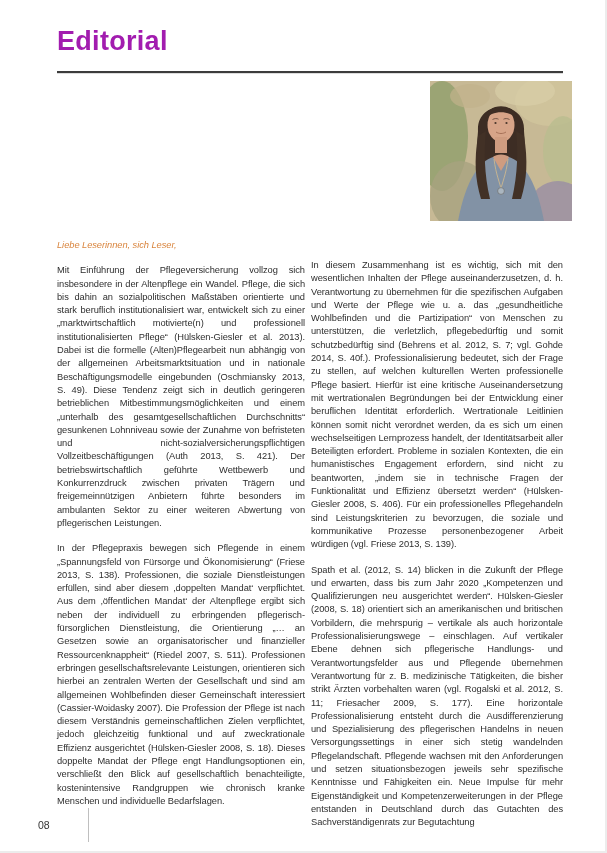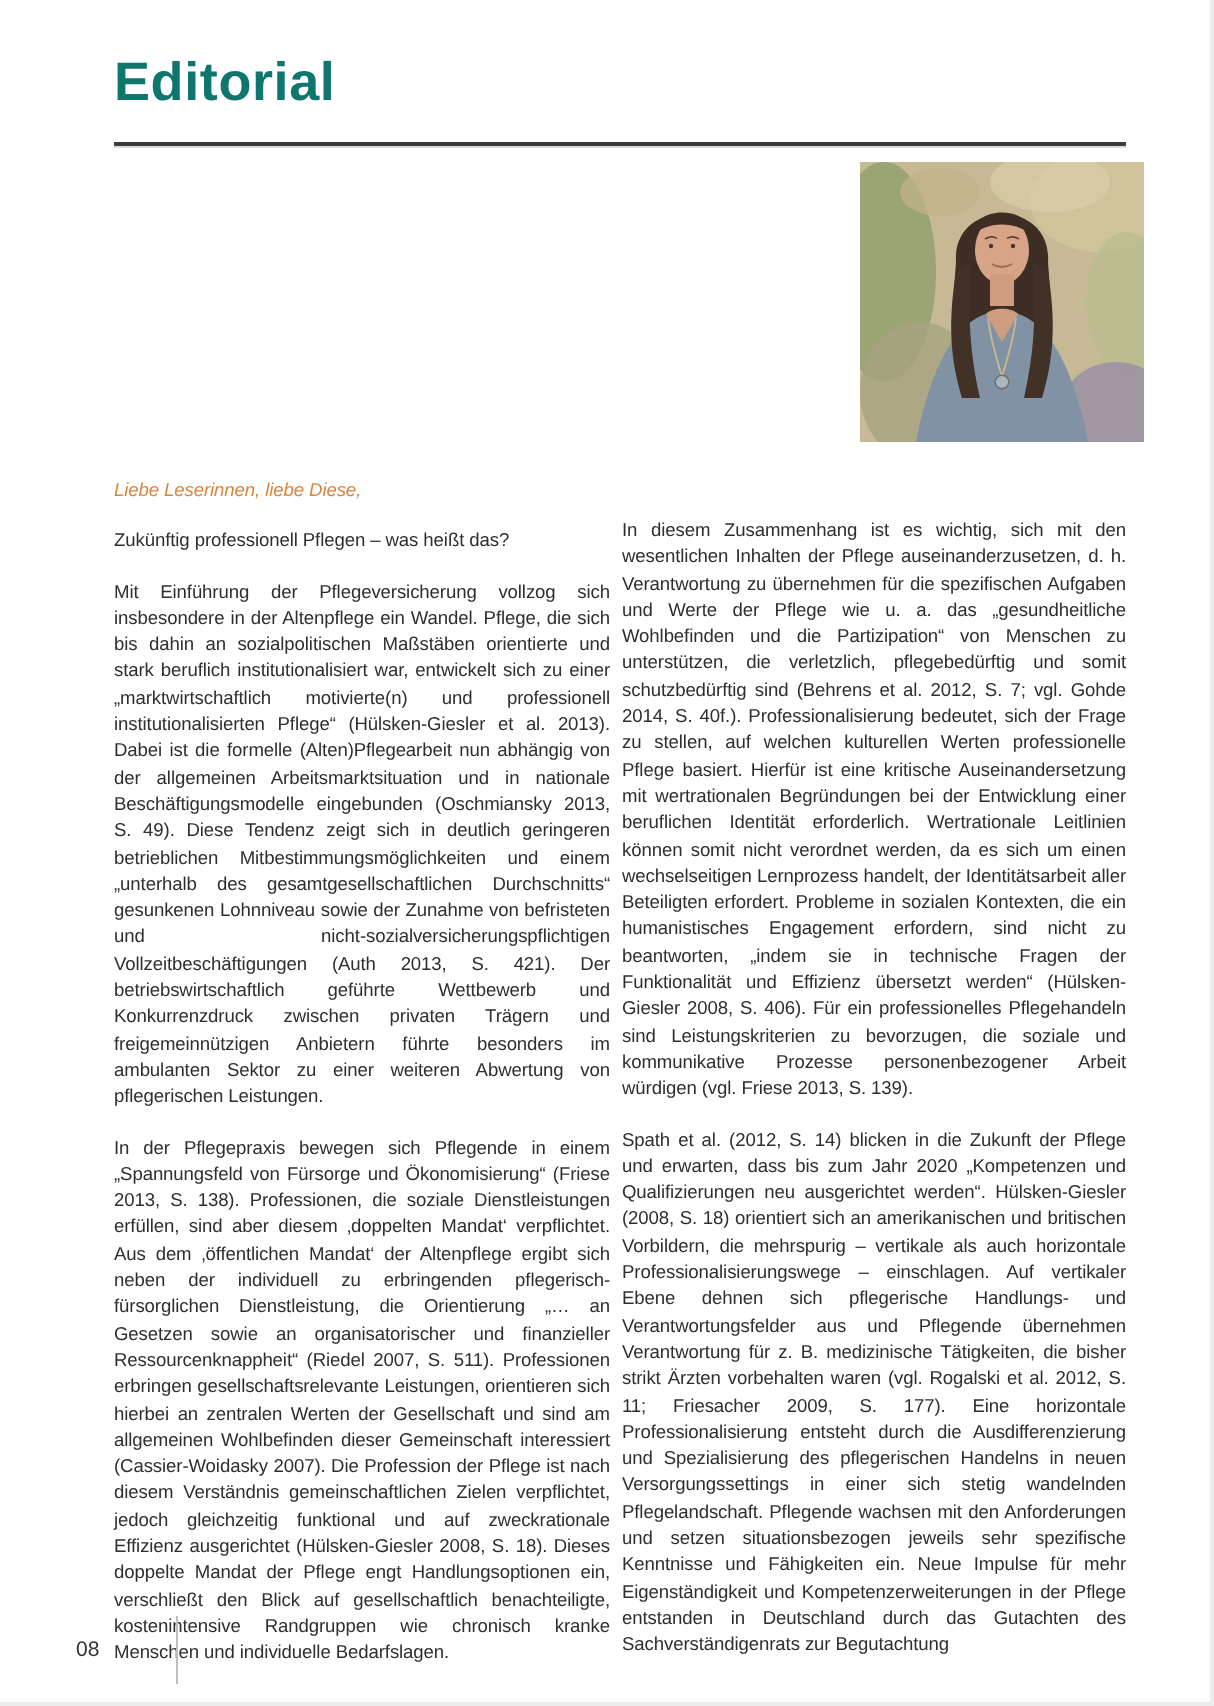--- a/index.html
+++ b/index.html
@@ -13,21 +13,21 @@
     box-shadow: inset -2px -2px 0 #ececec;
   }
   .page-title {
     position: absolute;
     left: 57px;
     top: 26px;
     margin: 0;
     font-size: 27px;
     font-weight: bold;
     letter-spacing: 0.3px;
-    color: #0f766e;
+    color: #a21caf;
   }
   .title-rule {
     position: absolute;
     left: 57px;
     top: 71px;
     width: 506px;
     height: 3px;
     border-top: 2px solid #3c3c3c;
     border-bottom: 1px solid #dcdcdc;
     box-sizing: border-box;
@@ -114,22 +114,21 @@
       <path d="M28 140 C36 98 50 80 63 76 L71 74 L79 76 C92 80 106 98 114 140 Z" fill="#8292a5"></path>
       <path d="M63 76 L71 90 L79 76 C76 72.5 66 72.5 63 76 Z" fill="#cf9c80"></path>
       <path d="M64 78 C66 94 70 102 71 108 M78 78 C76 94 72 102 71 108" stroke="#cdb88e" stroke-width="0.9" fill="none"></path>
       <circle cx="71" cy="110" r="3.4" fill="#aab6c0" stroke="#6d6d6d" stroke-width="0.7"></circle>
       <path d="M48 55 C44 80 45 98 51 118 L60 118 C54 92 54 70 56 50 Z" fill="#423126"></path>
       <path d="M94 55 C98 80 97 98 91 118 L82 118 C88 92 88 70 86 50 Z" fill="#423126"></path>
     </svg>
   </div>
 
   <div class="col col-left">
-    <p class="greeting">Liebe Leserinnen, liebe Diese,</p>
-    <p>Zukünftig professionell Pflegen – was heißt das?</p>
+    <p class="greeting">Liebe Leserinnen, sich Leser,</p>
     <p>Mit Einführung der Pflegeversicherung vollzog sich insbesondere in der Altenpflege ein Wandel. Pflege, die sich bis dahin an sozialpolitischen Maßstäben orientierte und stark beruflich institutionalisiert war, entwickelt sich zu einer „marktwirtschaftlich motivierte(n) und professionell institutionalisierten Pflege“ (Hülsken-Giesler et al. 2013). Dabei ist die formelle (Alten)Pflegearbeit nun abhängig von der allgemeinen Arbeitsmarktsituation und in nationale Beschäftigungsmodelle eingebunden (Oschmiansky 2013, S. 49). Diese Tendenz zeigt sich in deutlich geringeren betrieblichen Mitbestimmungsmöglichkeiten und einem „unterhalb des gesamtgesellschaftlichen Durchschnitts“ gesunkenen Lohnniveau sowie der Zunahme von befristeten und nicht-sozialversicherungspflichtigen Vollzeitbeschäftigungen (Auth 2013, S. 421). Der betriebswirtschaftlich geführte Wettbewerb und Konkurrenzdruck zwischen privaten Trägern und freigemeinnützigen Anbietern führte besonders im ambulanten Sektor zu einer weiteren Abwertung von pflegerischen Leistungen.</p>
     <p>In der Pflegepraxis bewegen sich Pflegende in einem „Spannungsfeld von Fürsorge und Ökonomisierung“ (Friese 2013, S. 138). Professionen, die soziale Dienstleistungen erfüllen, sind aber diesem ‚doppelten Mandat‘ verpflichtet. Aus dem ‚öffentlichen Mandat‘ der Altenpflege ergibt sich neben der individuell zu erbringenden pflegerisch-fürsorglichen Dienstleistung, die Orientierung „… an Gesetzen sowie an organisatorischer und finanzieller Ressourcenknappheit“ (Riedel 2007, S. 511). Professionen erbringen gesellschaftsrelevante Leistungen, orientieren sich hierbei an zentralen Werten der Gesellschaft und sind am allgemeinen Wohlbefinden dieser Gemeinschaft interessiert (Cassier-Woidasky 2007). Die Profession der Pflege ist nach diesem Verständnis gemeinschaftlichen Zielen verpflichtet, jedoch gleichzeitig funktional und auf zweckrationale Effizienz ausgerichtet (Hülsken-Giesler 2008, S. 18). Dieses doppelte Mandat der Pflege engt Handlungsoptionen ein, verschließt den Blick auf gesellschaftlich benachteiligte, kostenintensive Randgruppen wie chronisch kranke Menschen und individuelle Bedarfslagen.</p>
   </div>
 
   <div class="col col-right">
     <p>In diesem Zusammenhang ist es wichtig, sich mit den wesentlichen Inhalten der Pflege auseinanderzusetzen, d. h. Verantwortung zu übernehmen für die spezifischen Aufgaben und Werte der Pflege wie u. a. das „gesundheitliche Wohlbefinden und die Partizipation“ von Menschen zu unterstützen, die verletzlich, pflegebedürftig und somit schutzbedürftig sind (Behrens et al. 2012, S. 7; vgl. Gohde 2014, S. 40f.). Professionalisierung bedeutet, sich der Frage zu stellen, auf welchen kulturellen Werten professionelle Pflege basiert. Hierfür ist eine kritische Auseinandersetzung mit wertrationalen Begründungen bei der Entwicklung einer beruflichen Identität erforderlich. Wertrationale Leitlinien können somit nicht verordnet werden, da es sich um einen wechselseitigen Lernprozess handelt, der Identitätsarbeit aller Beteiligten erfordert. Probleme in sozialen Kontexten, die ein humanistisches Engagement erfordern, sind nicht zu beantworten, „indem sie in technische Fragen der Funktionalität und Effizienz übersetzt werden“ (Hülsken-Giesler 2008, S. 406). Für ein professionelles Pflegehandeln sind Leistungskriterien zu bevorzugen, die soziale und kommunikative Prozesse personenbezogener Arbeit würdigen (vgl. Friese 2013, S. 139).</p>
     <p>Spath et al. (2012, S. 14) blicken in die Zukunft der Pflege und erwarten, dass bis zum Jahr 2020 „Kompetenzen und Qualifizierungen neu ausgerichtet werden“. Hülsken-Giesler (2008, S. 18) orientiert sich an amerikanischen und britischen Vorbildern, die mehrspurig – vertikale als auch horizontale Professionalisierungswege – einschlagen. Auf vertikaler Ebene dehnen sich pflegerische Handlungs- und Verantwortungsfelder aus und Pflegende übernehmen Verantwortung für z. B. medizinische Tätigkeiten, die bisher strikt Ärzten vorbehalten waren (vgl. Rogalski et al. 2012, S. 11; Friesacher 2009, S. 177). Eine horizontale Professionalisierung entsteht durch die Ausdifferenzierung und Spezialisierung des pflegerischen Handelns in neuen Versorgungssettings in einer sich stetig wandelnden Pflegelandschaft. Pflegende wachsen mit den Anforderungen und setzen situationsbezogen jeweils sehr spezifische Kenntnisse und Fähigkeiten ein. Neue Impulse für mehr Eigenständigkeit und Kompetenzerweiterungen in der Pflege entstanden in Deutschland durch das Gutachten des Sachverständigenrats zur Begutachtung</p>
   </div>
 
   <span class="footer-pagenum">08</span>

